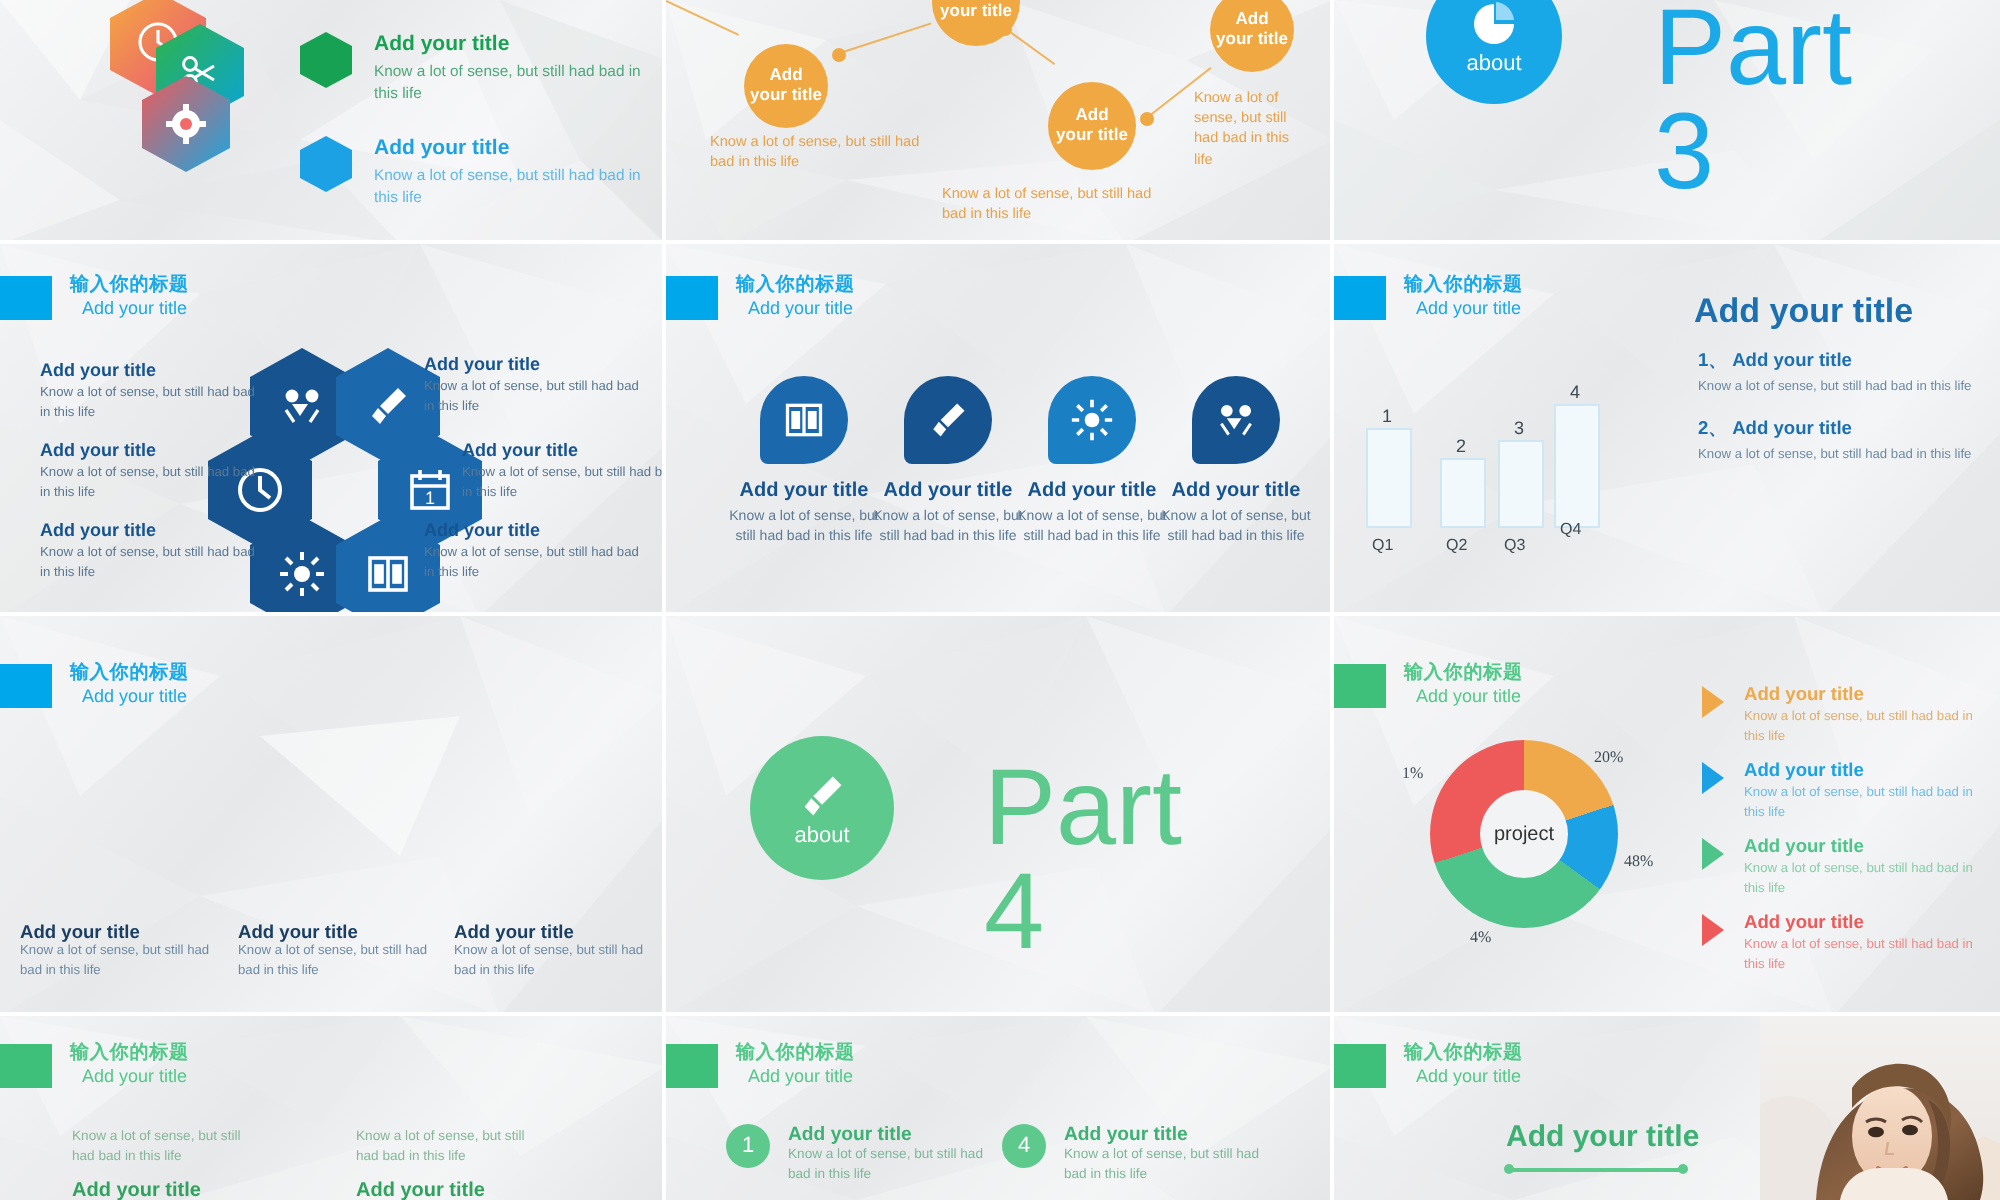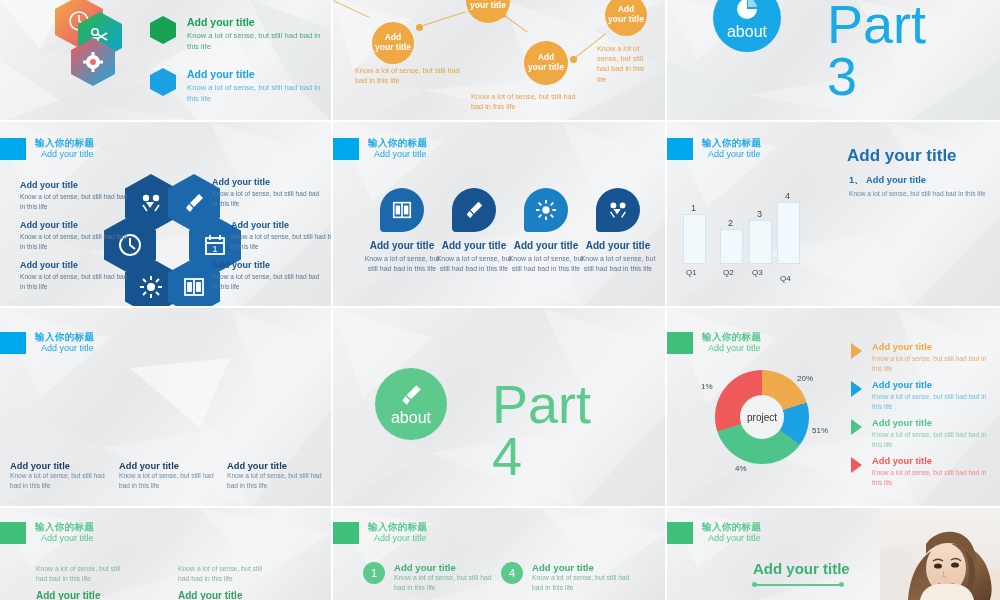--- a/index.html
+++ b/index.html
@@ -48,21 +48,21 @@
   .ocirc { position:absolute; border-radius:50%; background:#f0a842; color:#fff;
     display:flex; align-items:center; justify-content:center; text-align:center;
     font-weight:bold; font-size:8.5px; line-height:1.15; }
   .odot { position:absolute; width:7px; height:7px; border-radius:50%; background:#f0a842; }
   .oline { position:absolute; height:1.2px; background:#f0a842; transform-origin:0 50%; opacity:.85; }
   .ocap { position:absolute; color:#e8a24a; font-size:7.3px; line-height:1.4; }
 
   
   .about { position:absolute; border-radius:50%; display:flex; flex-direction:column;
     align-items:center; justify-content:center; color:#fff; }
-  .about .lbl { font-size:16px; margin-top:1px;text-align:center; }
+  .about .lbl { font-size:11px; margin-top:1px;text-align:center; }
   .partword { position:absolute; font-size:54px; font-weight:normal; line-height:.92; }
 
   
   .hc { position:absolute; width:52px; height:58px; background:#17548f;
     clip-path:polygon(50% 0,100% 25%,100% 75%,50% 100%,0 75%,0 25%);
     display:flex; align-items:center; justify-content:center; }
   .hc.lt { background:#1b68ad; }
   .s4txt { position:absolute; width:108px; }
   .s4txt .ttl { font-size:9px; color:#17548f; }
   .s4txt .body { font-size:6.6px; color:#5a7893; margin-top:2px; }
@@ -81,21 +81,21 @@
   .li { position:absolute; width:150px; }
   .li .ttl { font-size:9.3px; color:#1c6fb0; }
   .li .body { font-size:6.6px; color:#6d8ba5; margin-top:2px; }
   .nline { position:absolute; height:1.1px; background:#6fc4ea; transform-origin:0 50%; }
 
   
   .donut { position:absolute; border-radius:50%; }
   .donut .hole { position:absolute; border-radius:50%; background:#f2f3f4;
     display:flex; align-items:center; justify-content:center;
     font-size:10px; color:#333; }
-  .pct { position:absolute; font-size:8px; color:#3f4a53; }
+  .pct { position:absolute; font-size:8px; color:#3f4a53;font-family:Liberation Serif, serif; }
   .legrow { position:absolute; display:flex; align-items:flex-start; }
   .tri { width:0; height:0; border-top:8px solid transparent; border-bottom:8px solid transparent;
     flex:none; margin-top:1px; }
   .legrow .tx { margin-left:10px; }
   .legrow .ttl { font-size:9.3px; }
   .legrow .body { font-size:6.6px; margin-top:2px; }
 
   
   .numc { width:22px; height:22px; border-radius:50%; background:#5ec98d; color:#fff;
     font-size:11px; display:flex; align-items:center; justify-content:center; flex:none; }
@@ -446,27 +446,32 @@
       <div class="bar" style="left:53px;bottom:42px;width:23px;height:35px"></div>
       <div class="bar" style="left:82px;bottom:42px;width:23px;height:44px"></div>
       <div class="bar" style="left:110px;bottom:42px;width:23px;height:62px"></div>
       <div class="barlbl" style="left:24px;top:81px">1</div>
       <div class="barlbl" style="left:61px;top:96px">2</div>
       <div class="barlbl" style="left:90px;top:87px">3</div>
       <div class="barlbl" style="left:118px;top:69px">4</div>
       <div class="axlbl" style="left:19px;top:146px">Q1</div>
       <div class="axlbl" style="left:56px;top:146px">Q2</div>
       <div class="axlbl" style="left:85px;top:146px">Q3</div>
-      <div class="axlbl" style="left:113px;top:152px">Q4</div>
+      <div class="axlbl" style="left:113px;top:138px">Q4</div>
     </div>
 
     <div style="position:absolute;left:180px;top:24px;font-size:17px;font-weight:bold;color:#1c6fb0">Add your title</div>
 
     <div class="li" style="left:182px;top:52px">
       <div class="ttl"><span>1、</span>
+        <span>Add your title</span></div>
+      <div class="body">Know a lot of sense, but still had bad in this life</div>
+    </div>
+    <div class="li" style="left:182px;top:86px">
+      <div class="ttl"><span>2、</span>
         <span>Add your title</span></div>
       <div class="body">Know a lot of sense, but still had bad in this life</div>
     </div>
   </div>
 
   <div class="slide">
     <div class="poly">
       <svg width="333" height="200" viewBox="0 0 333 200" style="position:absolute;inset:0">
         <polygon points="0,0 110,30 40,90" fill="#f6f7f8" opacity=".6"></polygon>
         <polygon points="110,30 230,0 180,80" fill="#e9ebec" opacity=".6"></polygon>
@@ -544,21 +549,21 @@
         <div class="en t-green">Add your title</div>
       </div>
     </div>
 
     <div>
       <div class="donut" style="left:48px;top:62px;width:94px;height:94px;
         background:conic-gradient(#efa94a 0deg 72deg, #1ca2e4 72deg 126deg, #4fc48a 126deg 252deg, #ee5a5a 252deg 360deg);">
         <div class="hole" style="left:25px;top:25px;width:44px;height:44px">project</div>
       </div>
       <div class="pct" style="left:130px;top:66px">20%</div>
-      <div class="pct" style="left:145px;top:118px">51%</div>
+      <div class="pct" style="left:145px;top:118px">48%</div>
       <div class="pct" style="left:68px;top:156px">4%</div>
       <div class="pct" style="left:34px;top:74px">1%</div>
     </div>
 
     <div class="legrow" style="left:184px;top:34px;width:145px">
       <div class="tri" style="border-left:11px solid #efa94a"></div>
       <div class="tx">
           <div class="ttl" style="color:#efa94a">Add your title</div>
         <div class="body" style="color:#e0ae6e">Know a lot of sense, but still had bad in this life</div>
         </div>

